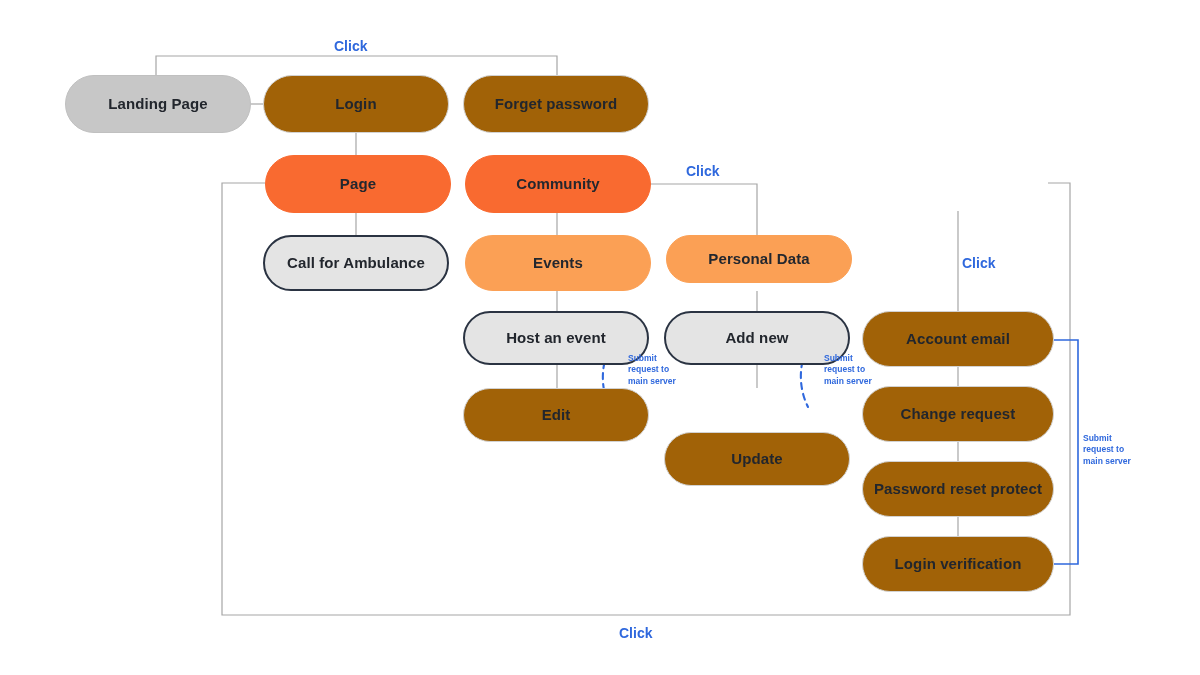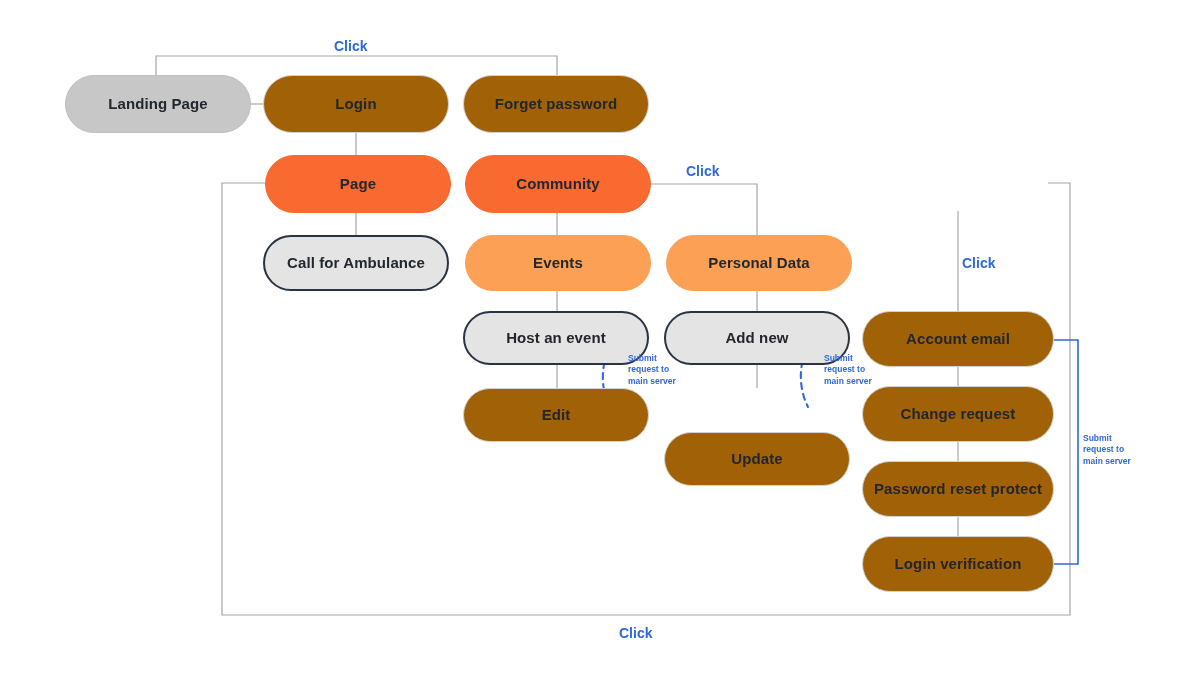--- a/index.html
+++ b/index.html
@@ -149,21 +149,21 @@
 
 
   <div class="node v-gray-outline" style="left:263px;top:235px;width:186px;height:56px;">
     <span>Call for Ambulance</span>
   </div>
 
   <div class="node v-orange-light" style="left:465px;top:235px;width:186px;height:56px;">
     <span>Events</span>
   </div>
 
-  <div class="node v-orange-light" style="left:666px;top:235px;width:186px;height:56px;">
+  <div class="node v-orange-light" style="left:666px;top:235px;width:186px;height:48px;">
     <span>Personal Data</span>
   </div>
 
   <div class="node v-gray-outline" style="left:463px;top:311px;width:186px;height:54px;">
     <span>Host an event</span>
   </div>
 
   <div class="node v-gray-outline" style="left:664px;top:311px;width:186px;height:54px;">
     <span>Add new</span>
   </div>

